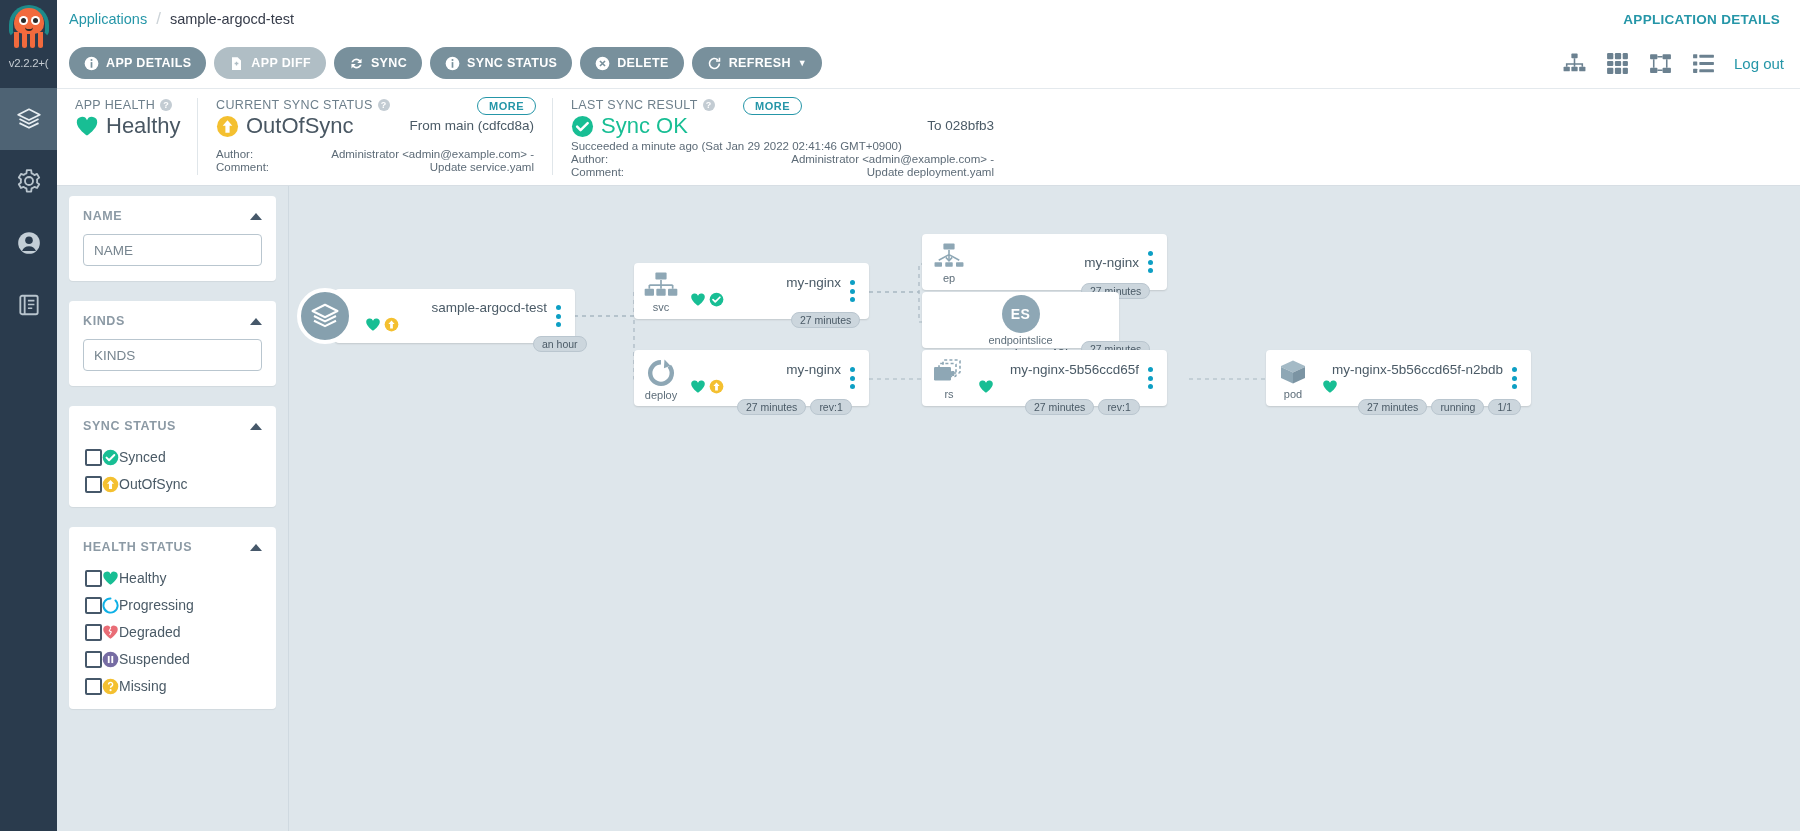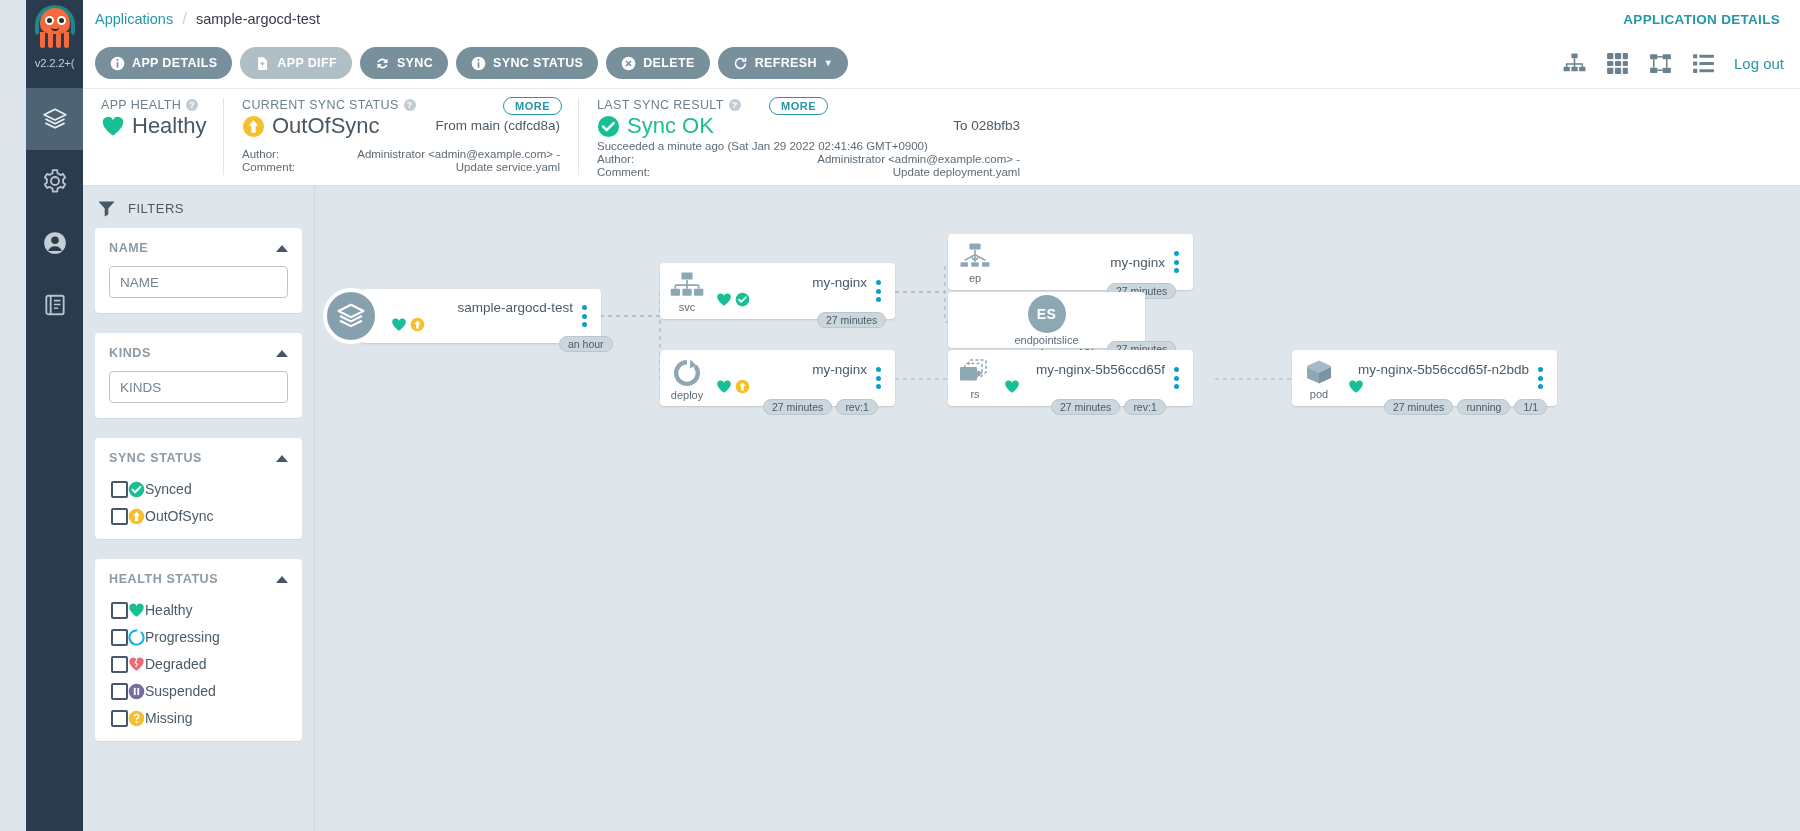--- a/index.html
+++ b/index.html
@@ -9,21 +9,20 @@
     background: #dee6eb;
     overflow: hidden;
   }
   .app { position: relative; width: 1800px; height: 831px; display: flex; }
 
   
   .nav-rail {
     width: 57px; height: 831px; background: #2a3b4d;
     display: flex; flex-direction: column; align-items: flex-end;
     flex: 0 0 57px;
-    margin-left: 26px;
   }
   .logo-box { width: 57px; height: 88px; display:flex; flex-direction:column;
      align-items:center; justify-content:flex-start; padding-top:4px; }
   .octo { width: 44px; height: 52px; position: relative; }
   .octo-head {
     position:absolute; left:7px; top:4px; width:30px; height:26px;
     background:#f26a3d; border-radius: 15px 15px 10px 10px;
   }
   .octo-ring {
     position:absolute; left:2px; top:1px; width:40px; height:32px;
@@ -424,26 +423,20 @@
         <div class="kv">
           <span class="k">Comment:</span>
           <span class="v">Update deployment.yaml</span>
         </div>
       </div>
     </div>
 
     <div class="body-row">
 
       <div class="filters">
-        <div class="filters-head">
-          <svg width="19" height="19" viewBox="0 0 20 20">
-            <path d="M1.5 2.5h17l-6.6 7.6v6.2l-3.8 2.2v-8.4z" fill="#46586a"></path>
-          </svg>
-          <span class="filters-title">FILTERS</span>
-        </div>
 
         <div class="fcard">
           <div class="fcard-head">
             <span class="fcard-title">NAME</span>
             <span class="caret-up"></span>
           </div>
           <input class="finput" placeholder="NAME" style="">
         </div>
 
         <div class="fcard">

